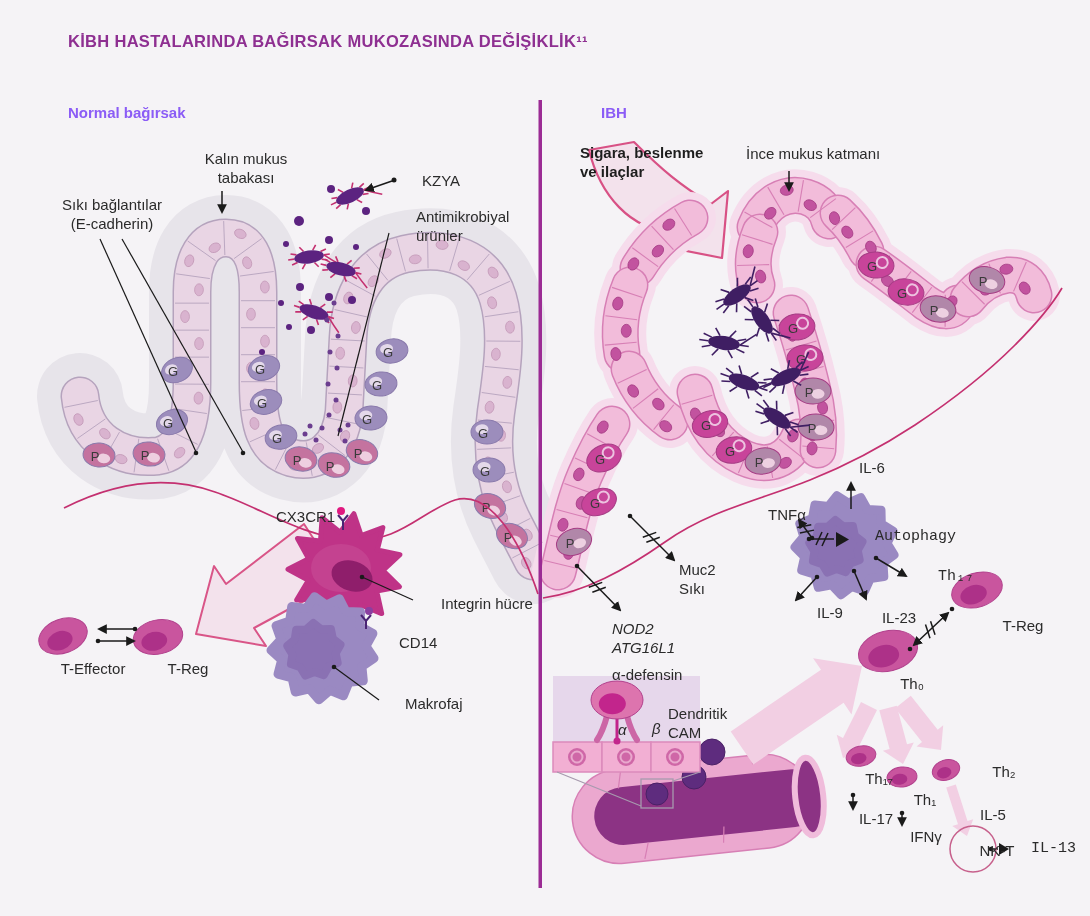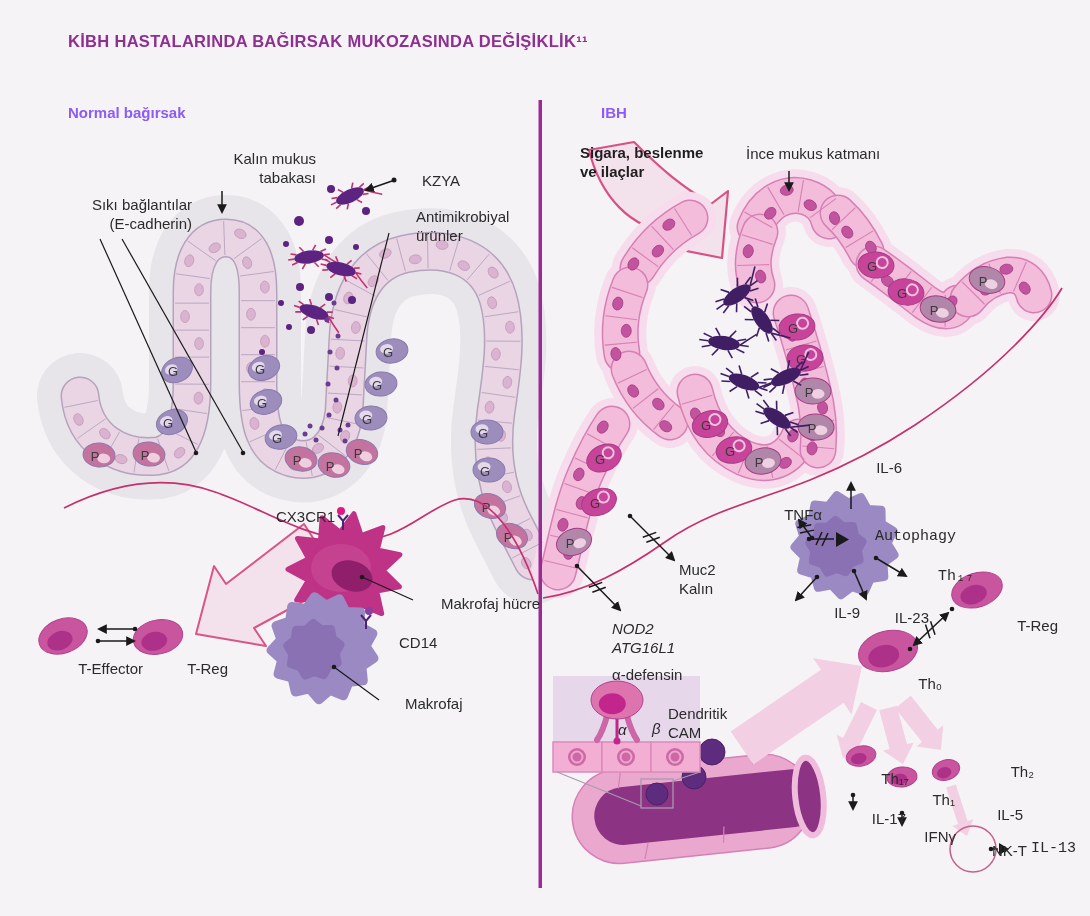--- a/index.html
+++ b/index.html
@@ -1,21 +1,21 @@
 <!DOCTYPE html>
 <html><head>
 <meta charset="utf-8">
 <style>
   html,body{margin:0;padding:0;}
   body{width:1090px;height:916px;position:relative;background:#f5f3f6;
        font-family:"Liberation Sans",sans-serif;overflow:hidden;}
   svg#art{position:absolute;left:0;top:0;}
   .lbl{position:absolute;color:#2b2b2b;font-size:15px;line-height:1.25;
        white-space:pre-line;z-index:5;margin-left:24px;}
-  .c{text-align:right;}
+  .c{text-align:center;}
   .purple{color:#8b5cf6;font-weight:bold;font-size:15px;}
   .title{color:#8e2f91;font-weight:bold;font-size:16.5px;letter-spacing:.3px;}
   .bold{font-weight:bold;color:#1d1d1d;}
   .it{font-style:italic;}
   .big{font-size:15px;font-family:Liberation Mono, monospace;}
   .small{font-size:15px;}
 </style>
 </head>
 <body>
 
@@ -799,21 +799,21 @@
 <div class="lbl purple" style="left:577px;top:104px">IBH</div>
 
 <div class="lbl c" style="left:152px;top:150px;width:140px">Kalın mukus
 tabakası</div>
 <div class="lbl c" style="left:8px;top:196px;width:160px">Sıkı bağlantılar
 (E-cadherin)</div>
 <div class="lbl" style="left:398px;top:172px">KZYA</div>
 <div class="lbl" style="left:392px;top:208px">Antimikrobiyal
 ürünler</div>
 <div class="lbl" style="left:252px;top:508px">CX3CR1</div>
-<div class="lbl" style="left:417px;top:595px">Makrofaj hücre</div>
+<div class="lbl" style="left:417px;top:595px">Integrin hücre</div>
 <div class="lbl" style="left:375px;top:634px">CD14</div>
 <div class="lbl" style="left:381px;top:695px">Makrofaj</div>
 <div class="lbl c" style="left:19px;top:660px;width:100px">T-Effector</div>
 <div class="lbl c" style="left:124px;top:660px;width:80px">T-Reg</div>
 
 <div class="lbl bold" style="left:556px;top:144px">Sigara, beslenme
 ve ilaçlar</div>
 <div class="lbl" style="left:722px;top:145px">İnce mukus katmanı</div>
 <div class="lbl c" style="left:818px;top:459px;width:60px">IL-6</div>
 <div class="lbl c" style="left:728px;top:506px;width:70px">TNFα</div>
@@ -825,20 +825,20 @@
 <div class="lbl c" style="left:858px;top:675px;width:60px">Th₀</div>
 <div class="lbl c" style="left:825px;top:770px;width:60px">Th₁₇</div>
 <div class="lbl c" style="left:822px;top:810px;width:60px">IL-17</div>
 <div class="lbl c" style="left:871px;top:791px;width:60px">Th₁</div>
 <div class="lbl c" style="left:872px;top:828px;width:60px">IFNγ</div>
 <div class="lbl c" style="left:950px;top:763px;width:60px">Th₂</div>
 <div class="lbl c" style="left:939px;top:806px;width:60px">IL-5</div>
 <div class="lbl c small" style="left:943px;top:842px;width:60px">NK-T</div>
 <div class="lbl big" style="left:1007px;top:840px">IL-13</div>
 <div class="lbl" style="left:655px;top:561px">Muc2
-Kalın</div>
+Sıkı</div>
 <div class="lbl it" style="left:588px;top:620px">NOD2
 ATG16L1</div>
 <div class="lbl" style="left:588px;top:666px">α-defensin</div>
 <div class="lbl" style="left:644px;top:705px">Dendritik
 CAM</div>
 <div class="lbl it" style="left:594px;top:721px">α</div>
 <div class="lbl it" style="left:628px;top:720px">β</div>
 
 </body></html>

